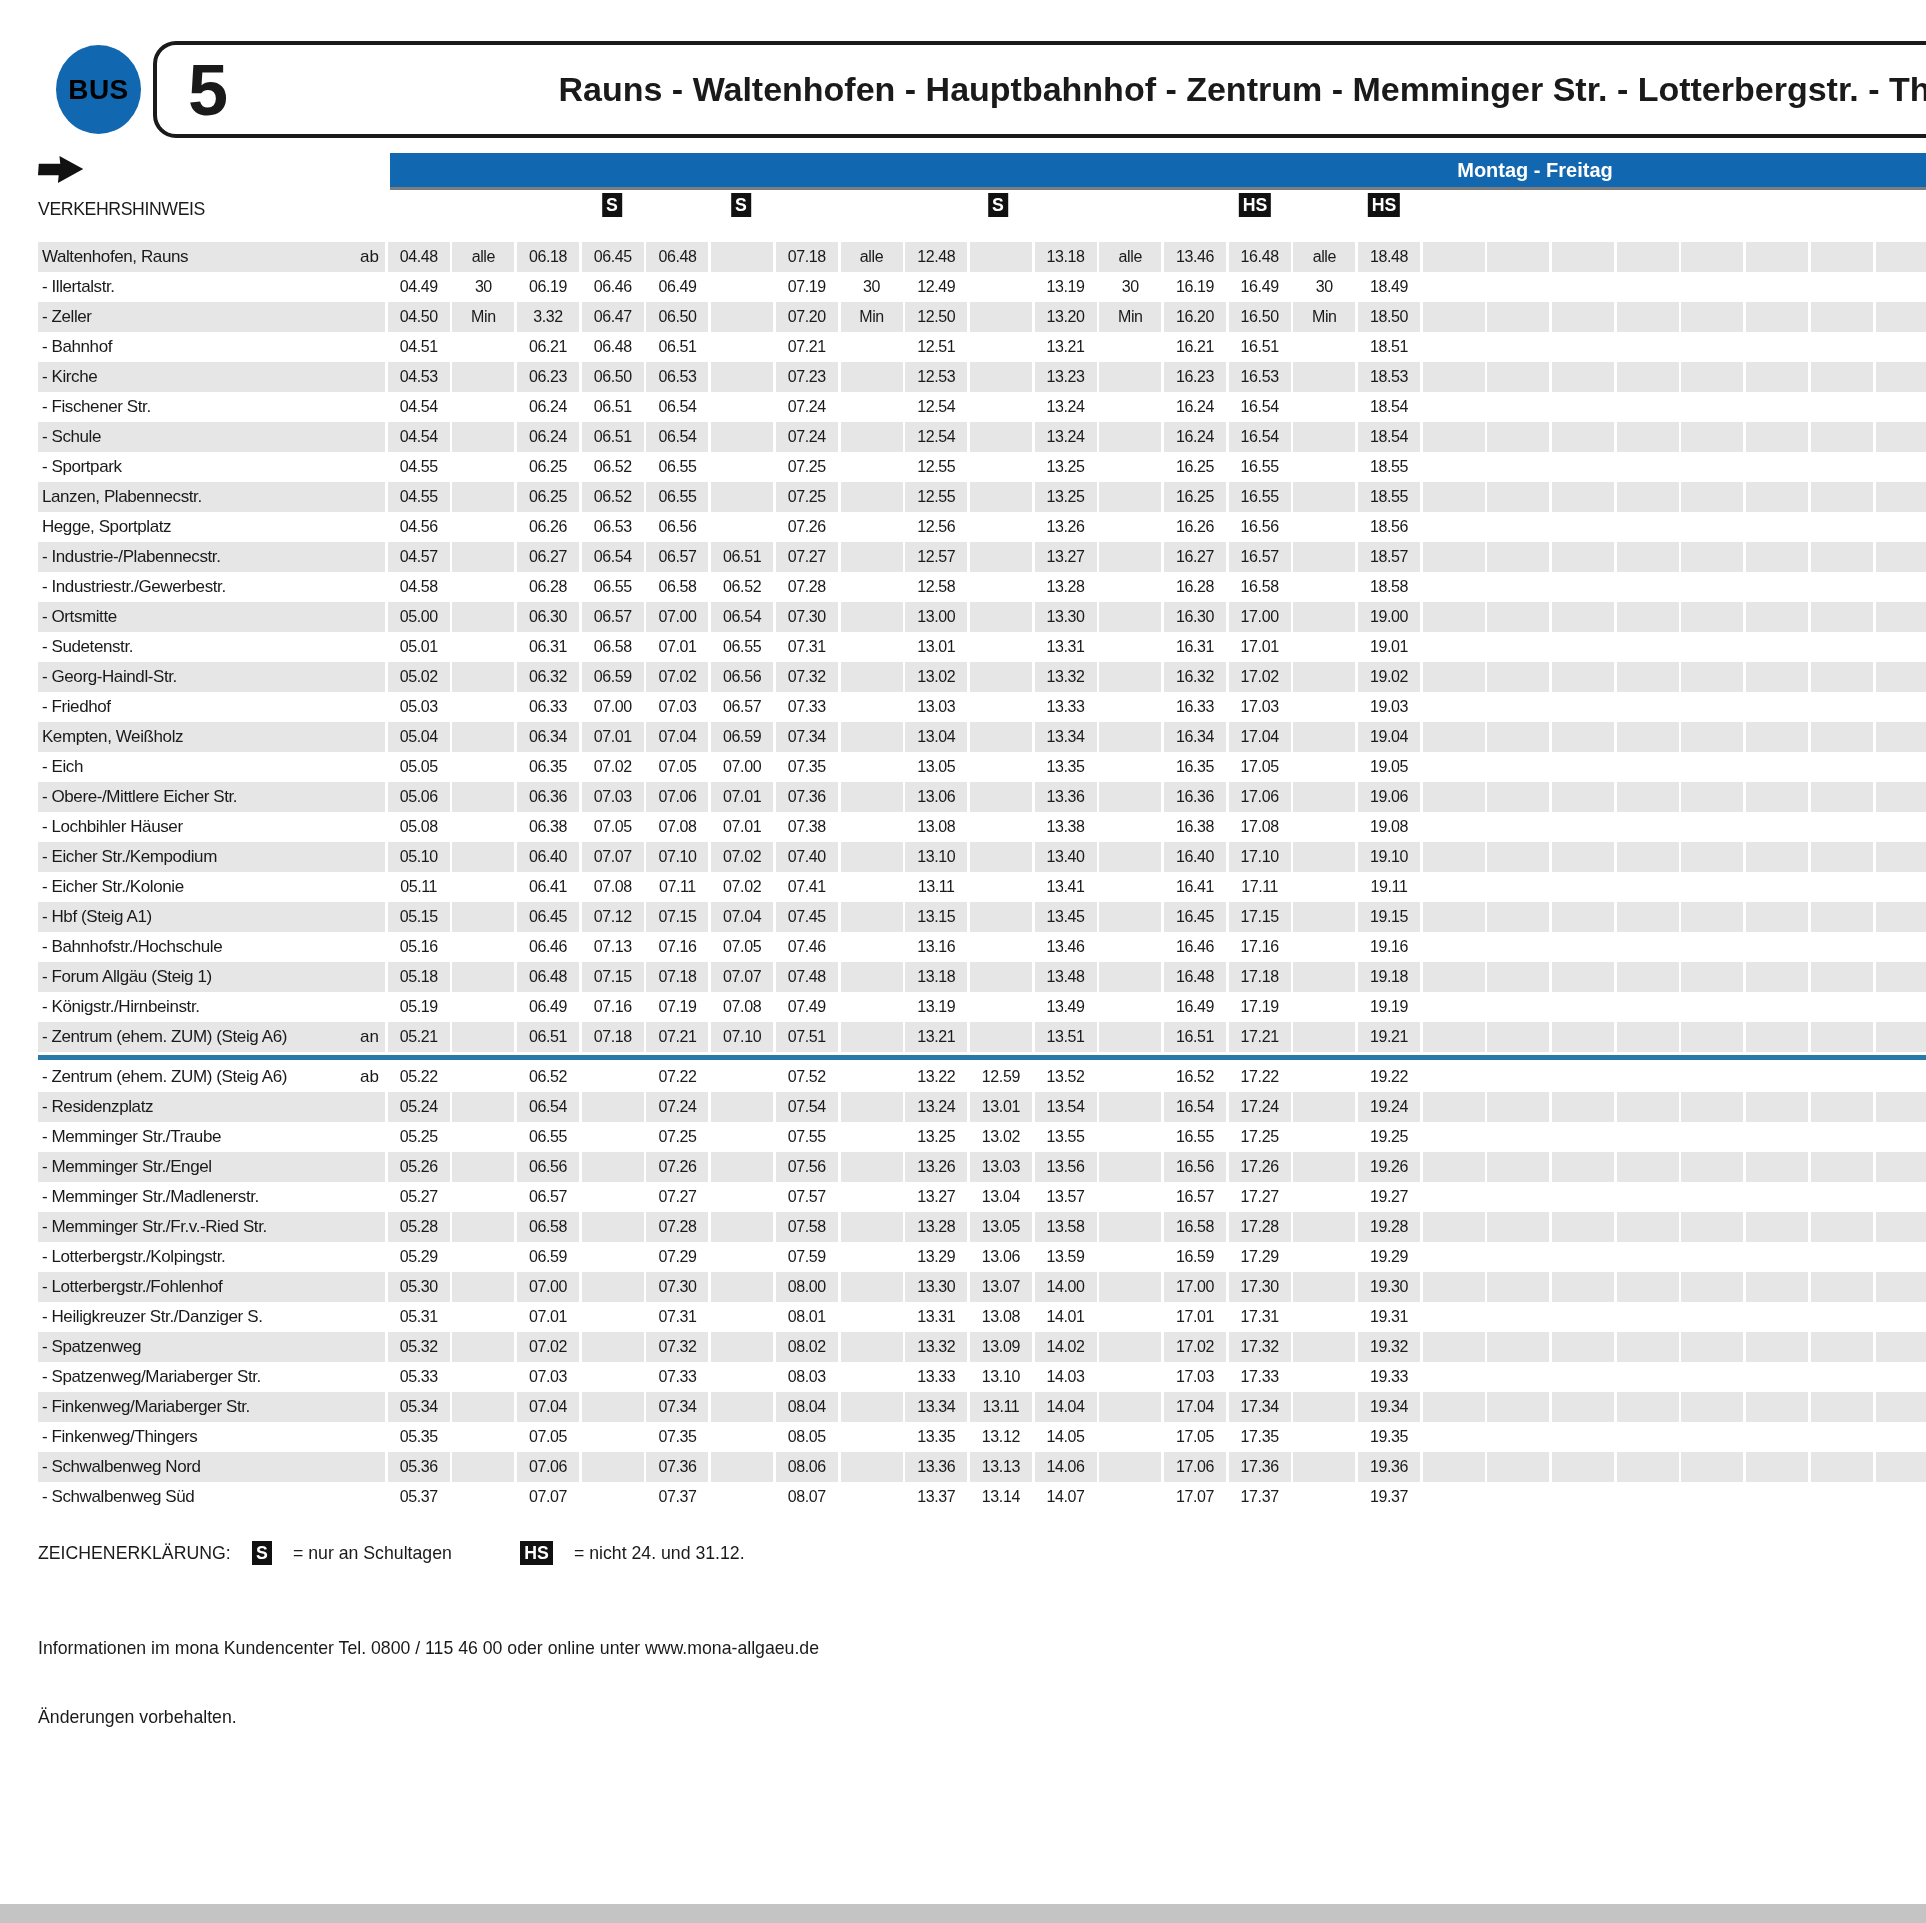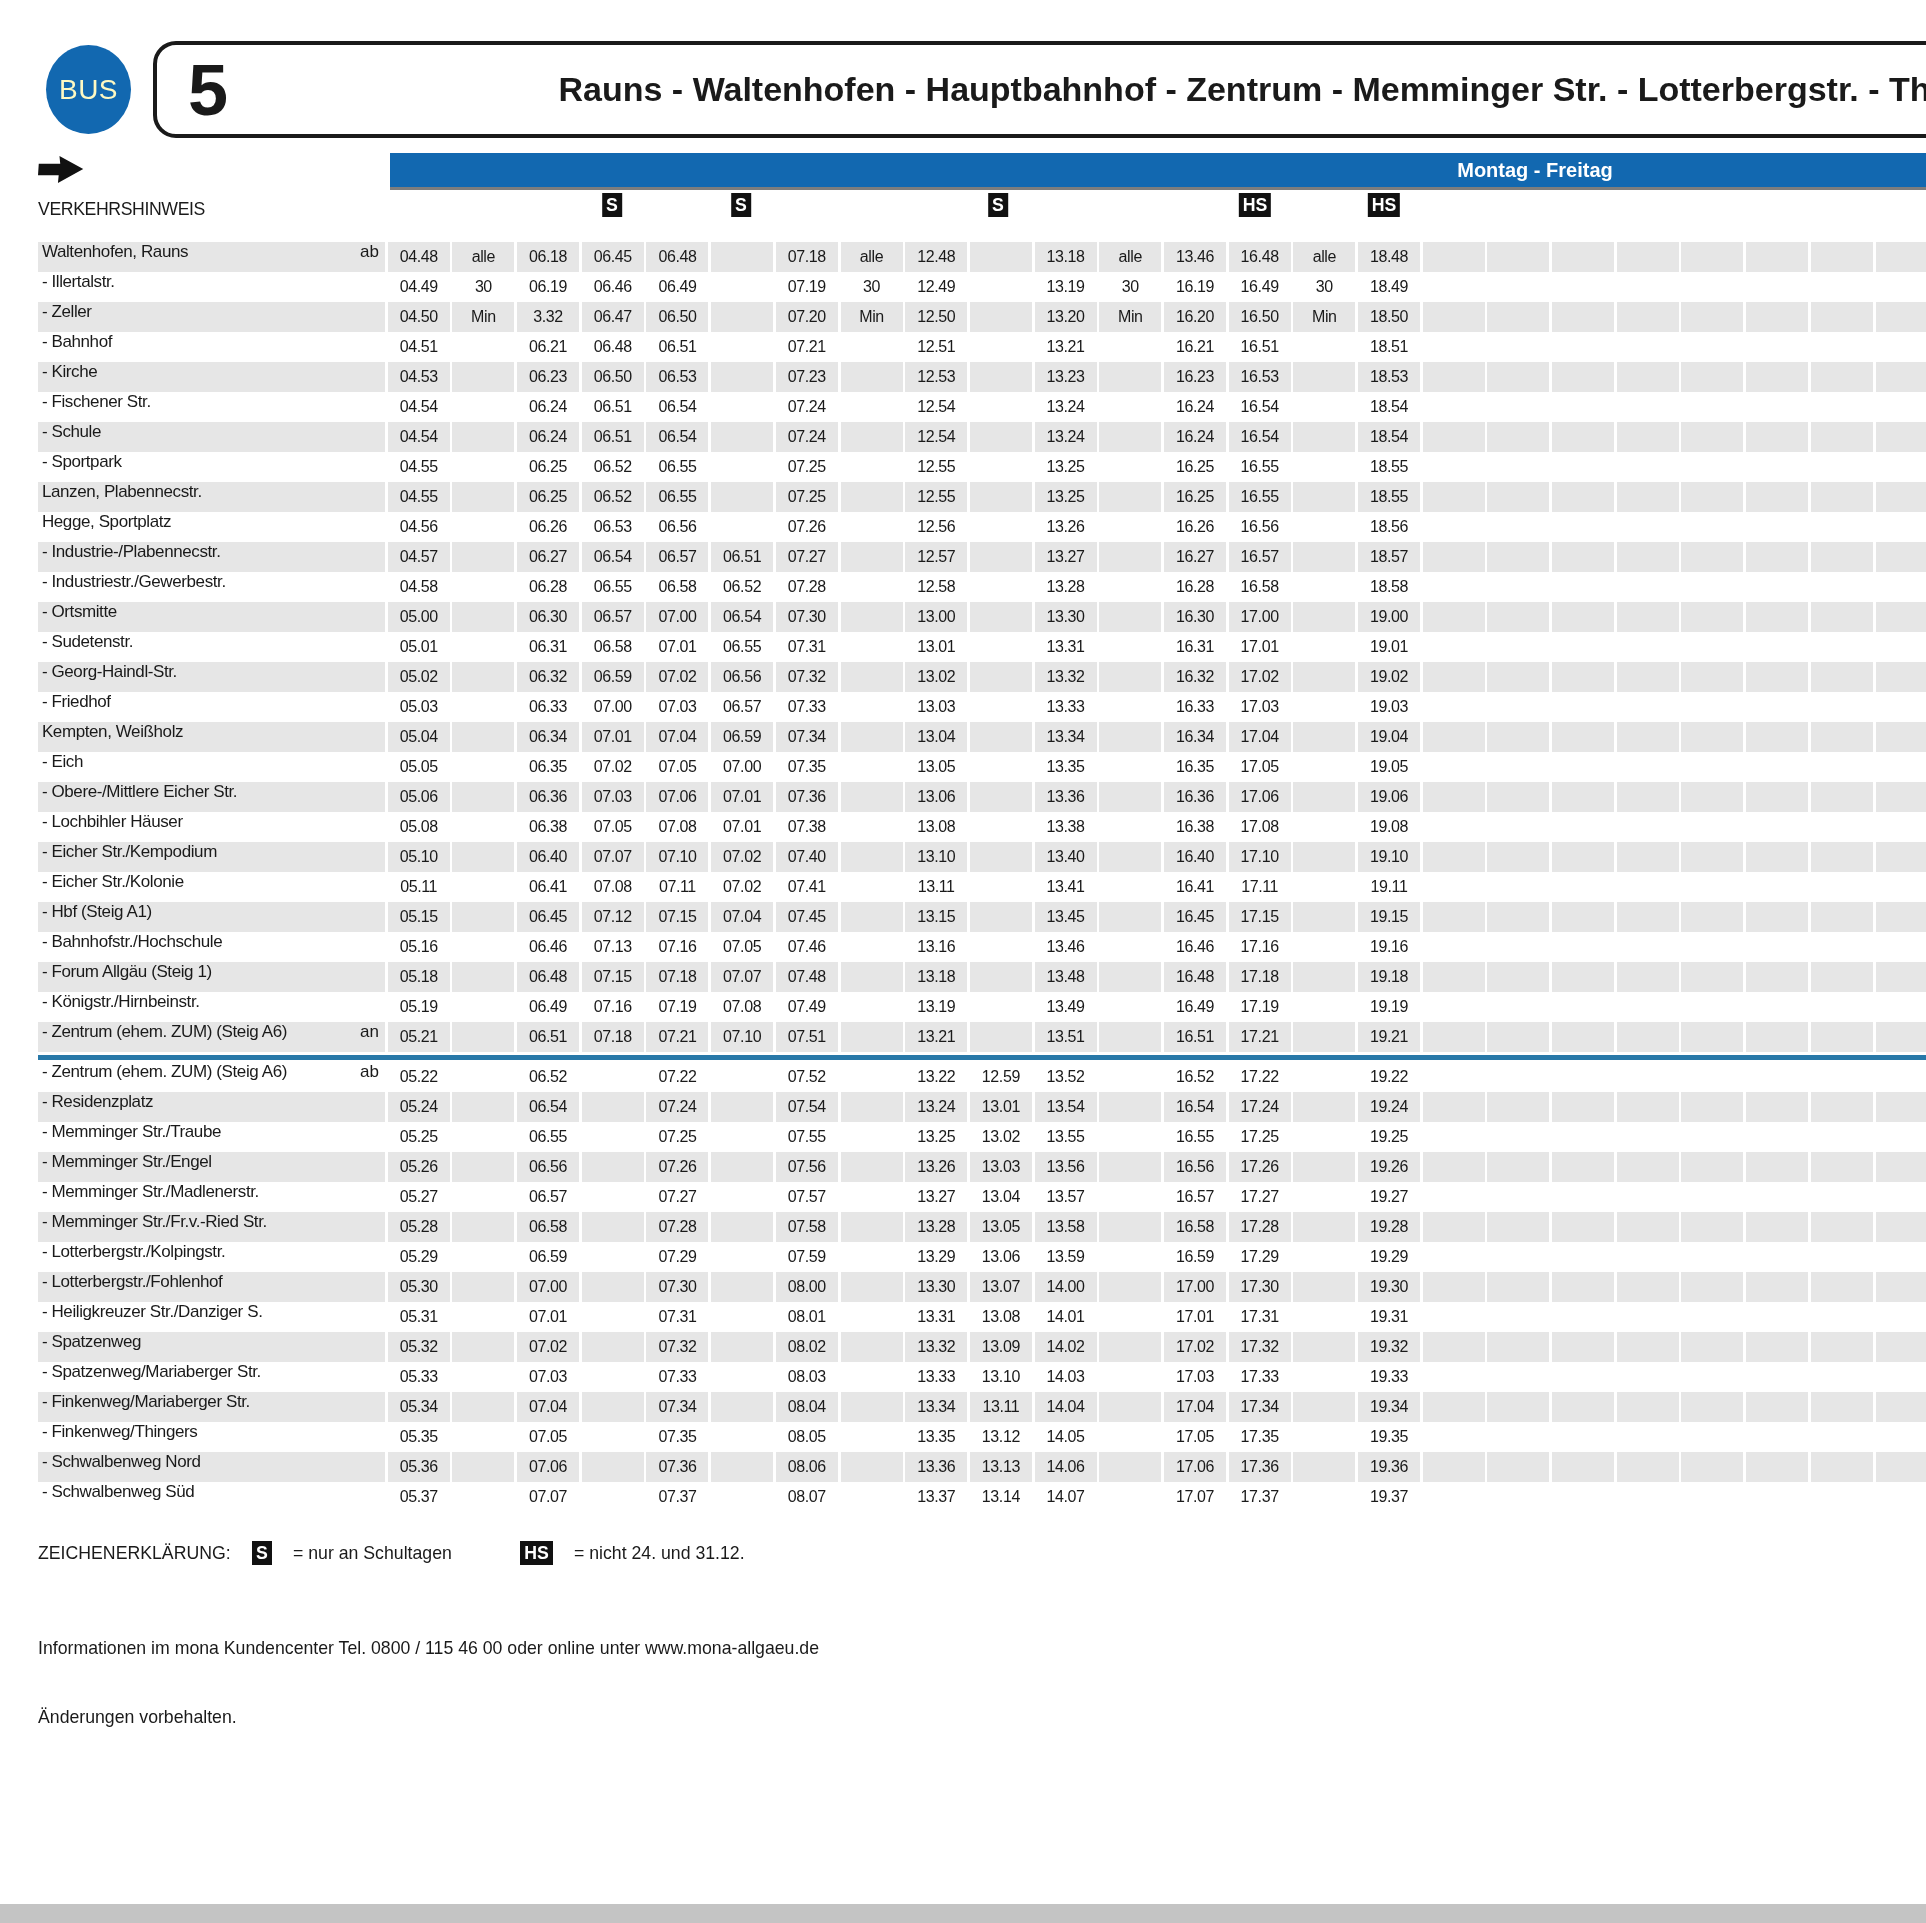--- a/index.html
+++ b/index.html
@@ -2,40 +2,40 @@
 <html style="--accent-blue: #1268b0; --divider-blue: #2878a8; --stripe-gray: #e6e6e6; --band-shadow: #7d7d7d; --bottom-strip: #c4c4c4; --text: #1a1a1a;font-size:6.2px"><head>
 <meta charset="utf-8">
 <style>
   :root{
     --accent-blue:#1268b0; --divider-blue:#2878a8; --stripe-gray:#e6e6e6;
     --band-shadow:#7d7d7d; --bottom-strip:#c4c4c4; --text:#1a1a1a;
   }
   html,body{margin:0;padding:0;}
   body{width:2719px;height:1923px;position:relative;background:#fff;overflow:hidden;
        font-family:"Liberation Sans", sans-serif;color:var(--text);}
-  .bus-circle{position:absolute;left:46px;top:45px;width:85px;height:89px;border-radius:50%;
-       background:var(--accent-blue);color:#fef9c3;font-weight:400;font-size:28px;
+  .bus-circle{position:absolute;left:56px;top:45px;width:85px;height:89px;border-radius:50%;
+       background:var(--accent-blue);color:#000000;font-weight:700;font-size:28px;
        display:flex;align-items:center;justify-content:center;letter-spacing:0.4px;}
   .line-box{position:absolute;left:153px;top:41px;width:2214px;height:97px;box-sizing:border-box;
        border:4.2px solid #1a1a1a;border-radius:23px;display:flex;align-items:center;background:#fff;}
   .line-number{font-size:72px;font-weight:700;padding-left:31px;line-height:1;}
   .route-title{flex:1;text-align:center;font-size:34px;font-weight:700;white-space:nowrap;}
   .direction-arrow{position:absolute;left:38px;top:156px;width:46px;height:27px;}
   .day-band{position:absolute;left:390px;top:153px;width:2290px;height:34px;
        background:var(--accent-blue);border-bottom:3.9px solid var(--band-shadow);
        color:#fff;font-weight:700;font-size:20px;display:flex;align-items:center;justify-content:center;}
   .hint-label{position:absolute;left:38px;top:199px;font-size:17.7px;letter-spacing:-0.4px;}
   .markers{position:absolute;left:38px;top:193px;width:2643px;height:27px;}
   .badge{position:absolute;transform:translateX(-50%);background:#111;color:#fff;font-weight:700;
        font-size:17.7px;line-height:24px;padding:0 3.9px;top:0;}
   .timetable{position:absolute;left:38px;top:242px;width:2643px;overflow:hidden;}
   .t-row{display:flex;height:30px;}
   .cell{box-sizing:border-box;margin-right:2.7px;background:transparent;}
   .striped .cell{background:var(--stripe-gray);}
-  .station-cell{width:347px;flex:0 0 347px;display:flex;}
+  .station-cell{width:347px;flex:0 0 347px;display:flex;align-items:center;}
   .station-name{flex:1;font-size:17px;padding-left:3.9px;white-space:nowrap;overflow:hidden;letter-spacing:-0.4px;}
   .stop-note{width:43px;text-align:right;padding-right:6px;font-size:17px;}
   .time-cell{width:62px;flex:0 0 62px;font-size:16px;display:flex;align-items:center;justify-content:center;
        white-space:nowrap;letter-spacing:-0.4px;}
   .route-divider{height:10.4px;display:flex;align-items:center;}
   .route-divider i{display:block;height:5px;width:100%;background:var(--divider-blue);}
   .legend{position:absolute;left:38px;top:1541px;display:flex;align-items:center;font-size:17.7px;gap:16px;}
   .legend-badge{background:#111;color:#fff;font-weight:700;font-size:17.7px;line-height:24px;padding:0 3.9px;margin:0 5.4px;}
   .legend-gap{width:31px;display:inline-block;}
   .info-line{position:absolute;left:38px;top:1638px;font-size:17.7px;}

